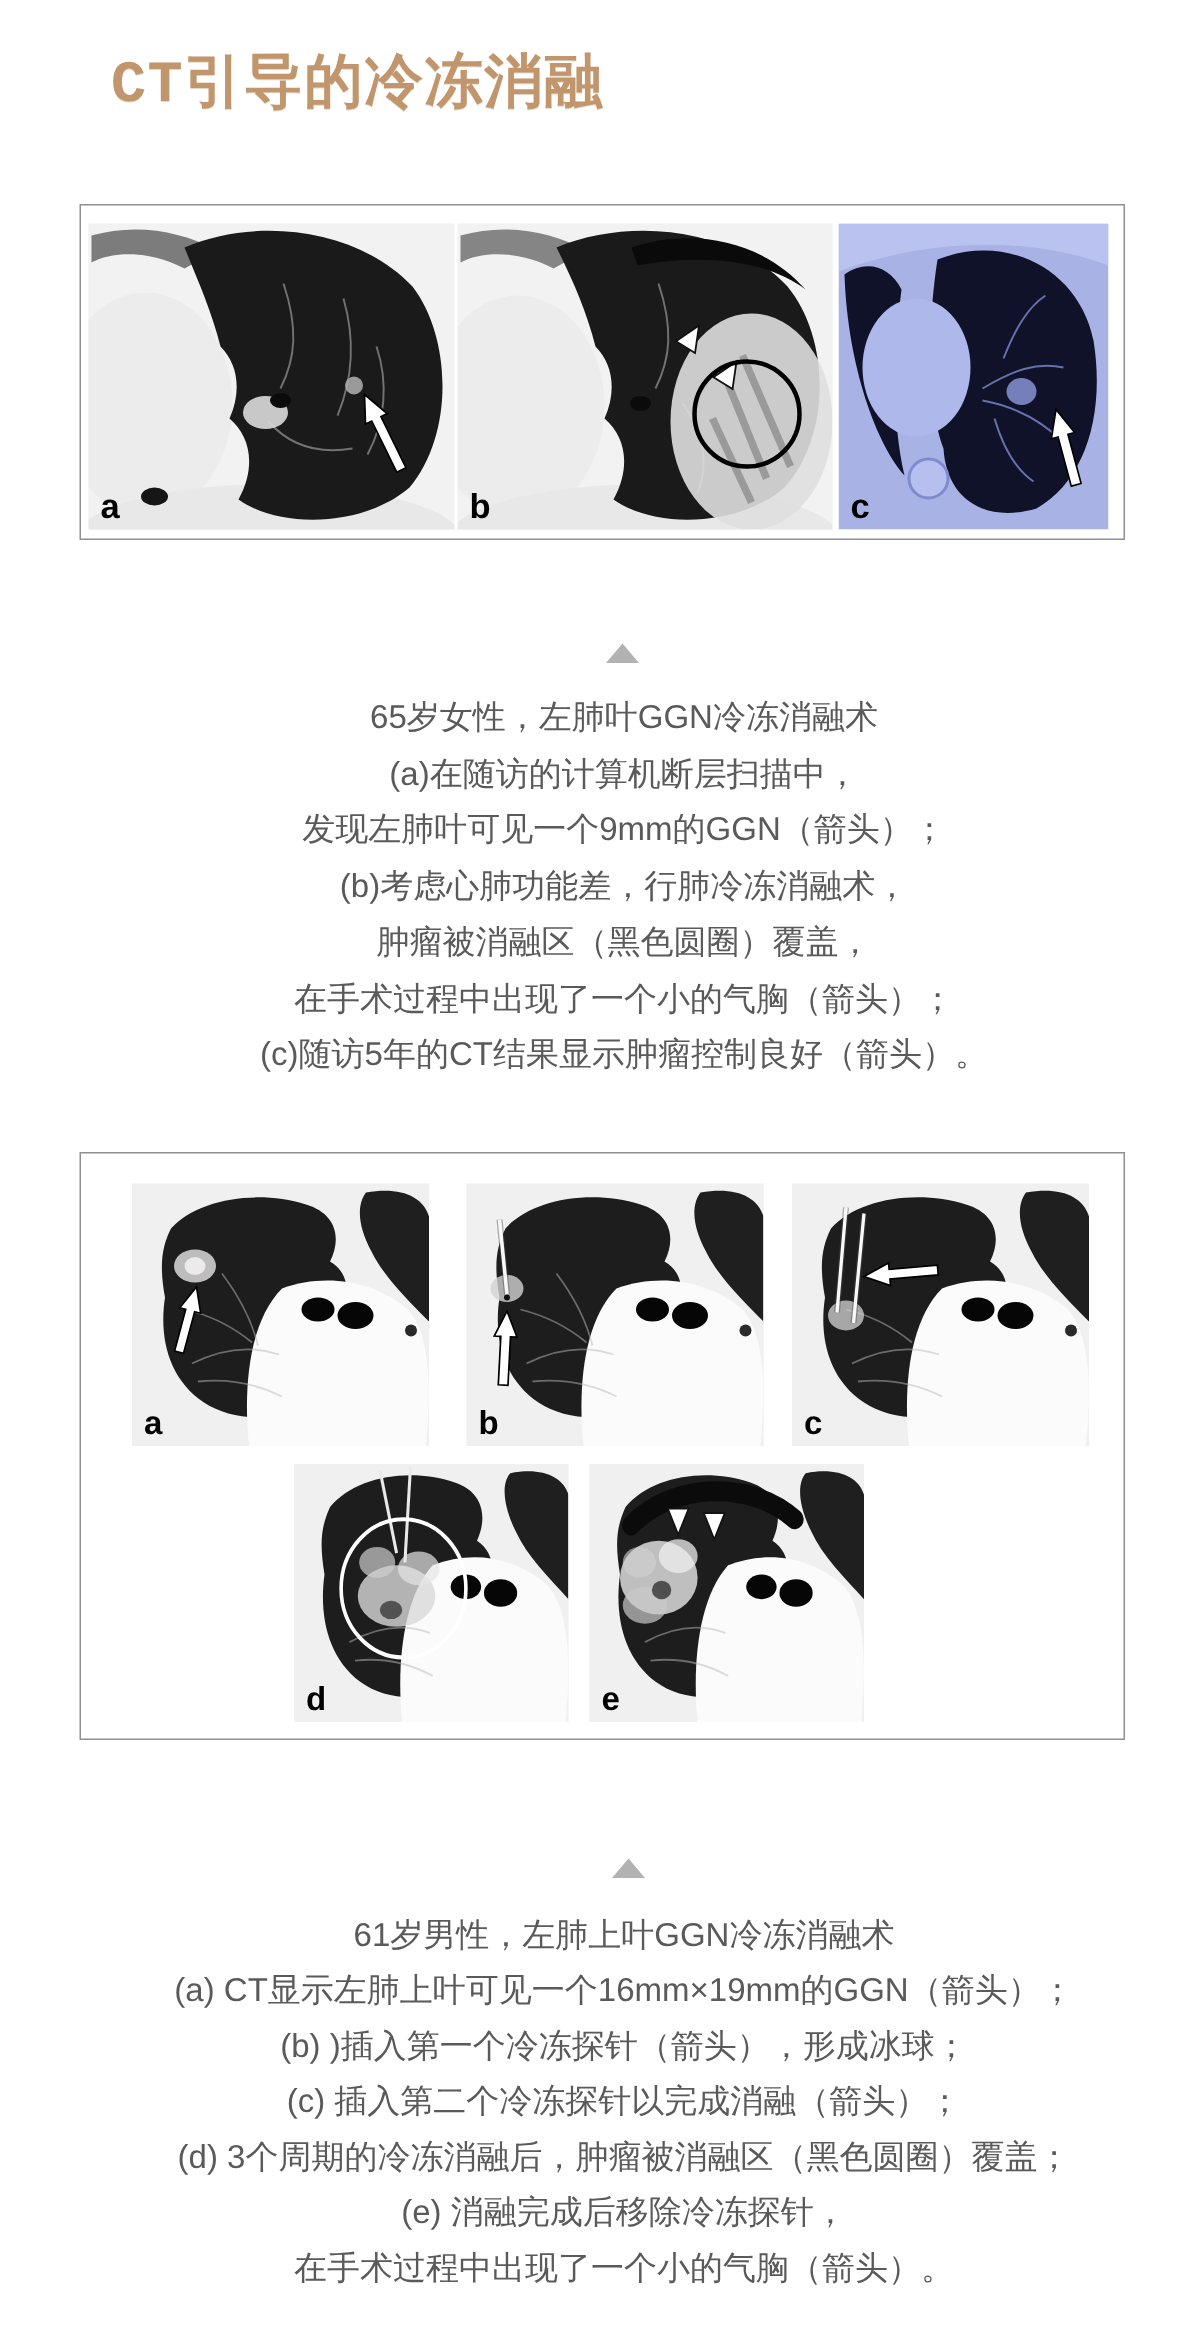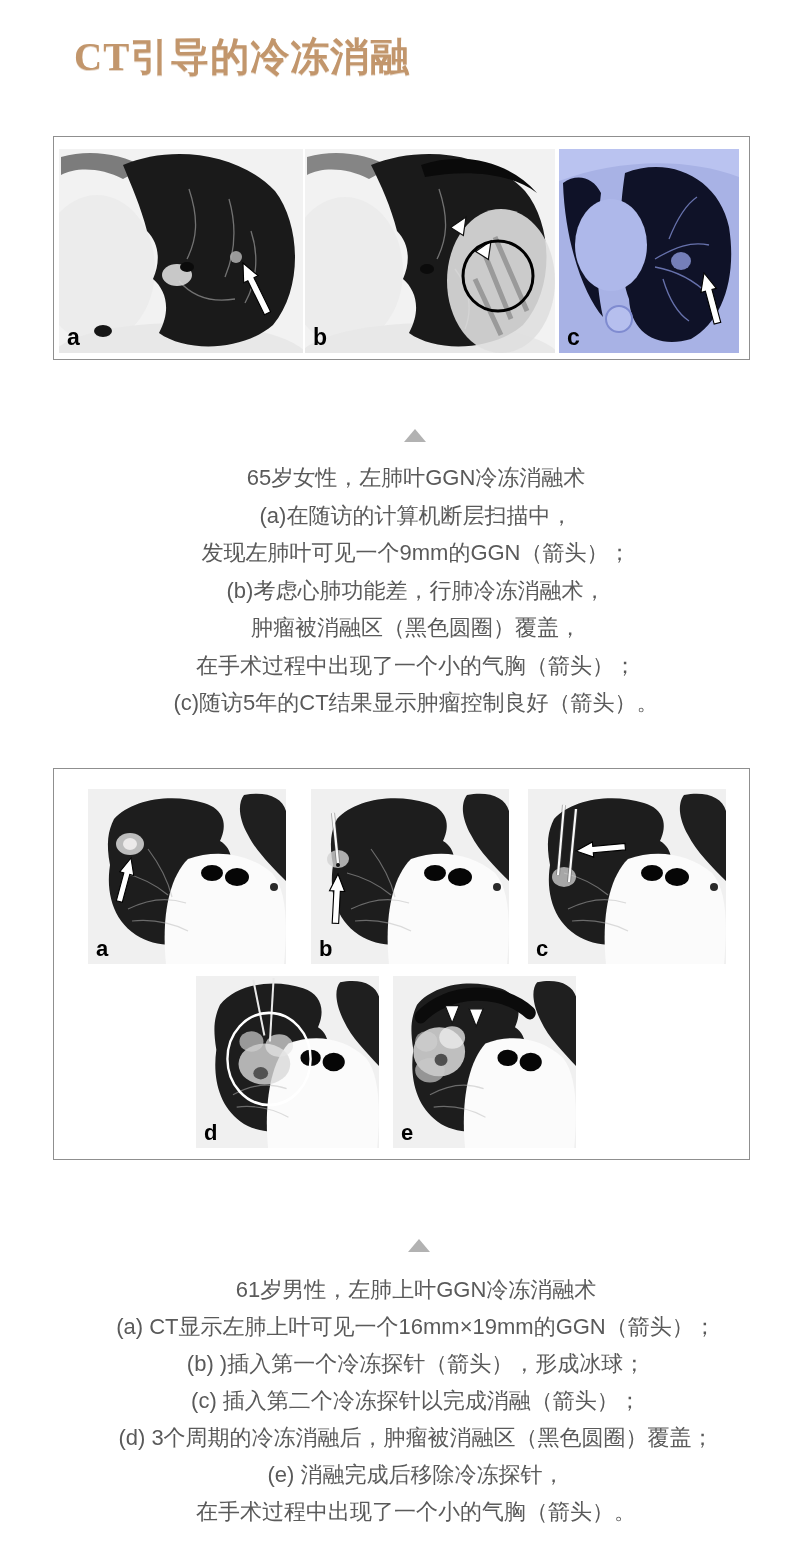--- a/index.html
+++ b/index.html
@@ -3,21 +3,21 @@
 <meta charset="utf-8">
 <style>
   html,body{margin:0;padding:0;}
   body{
     width:800px;height:1553px;background:#ffffff;position:relative;overflow:hidden;
     font-family:"Liberation Sans","DejaVu Sans",sans-serif;
   }
   .page{position:absolute;inset:0;}
   .title{
     position:absolute;left:74px;top:36px;margin:0;
-    font-family:Liberation Serif, serif;
+    font-family:Liberation Mono, monospace;
     font-weight:700;font-size:39px;line-height:42px;letter-spacing:1px;
     color:#c2966c;text-shadow:0 1px 0 rgba(182,138,94,.35);
   }
   .panel{
     position:absolute;left:53px;width:697px;background:#fff;
     border:1px solid #8f8f8f;box-sizing:border-box;
   }
   .panel1{top:136px;height:224px;}
   .panel2{top:768px;height:392px;}
   figure.ct{position:absolute;margin:0;padding:0;overflow:hidden;background:#eee;}

